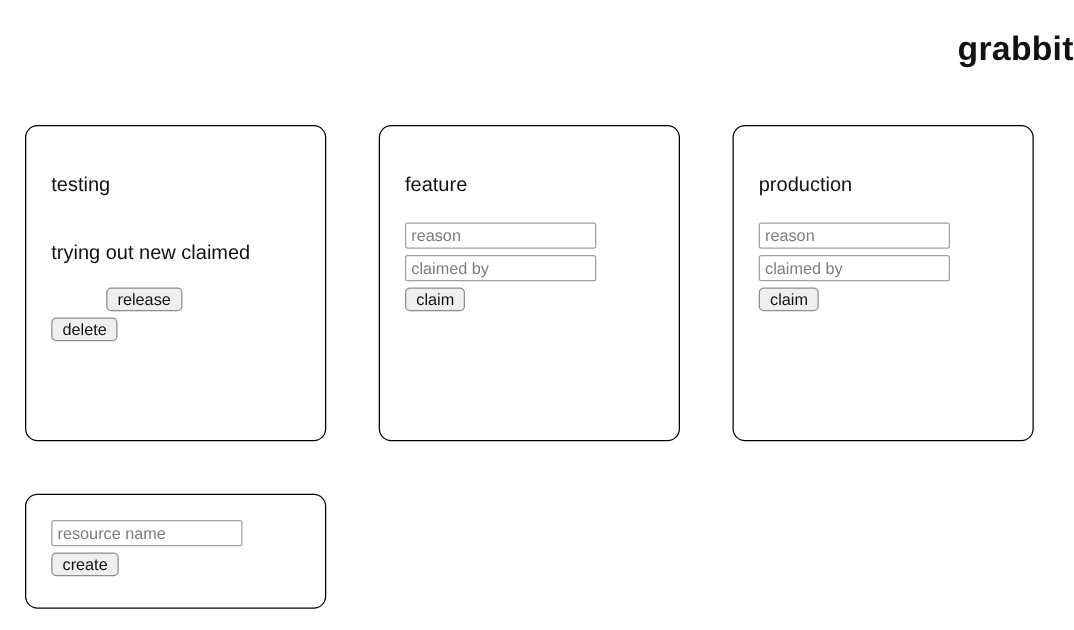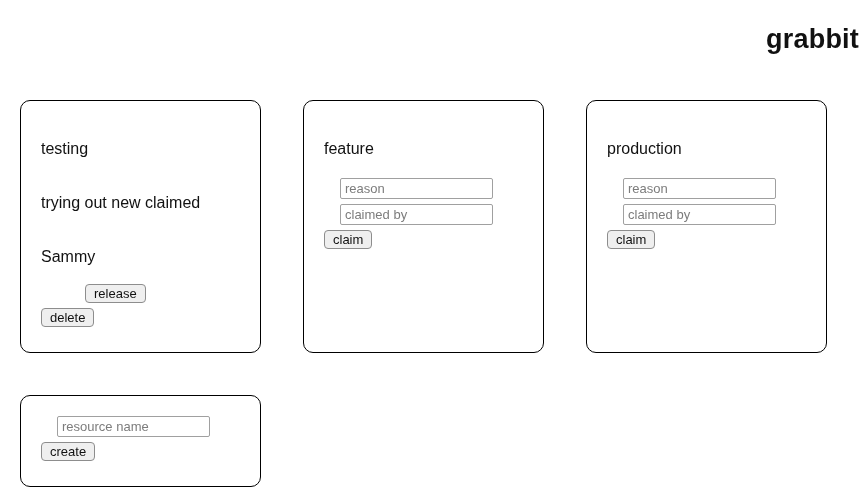--- a/index.html
+++ b/index.html
@@ -47,21 +47,21 @@
     display: block;
     box-sizing: border-box;
     width: 153px;
     height: 21px;
     border: 1px solid #a0a0a0;
     border-radius: 2px;
     padding: 2px 4px;
     font-size: 13px;
     font-family: "Liberation Sans", sans-serif;
     color: #111111;
-    margin: 0 0 5px 16px;
+    margin: 0 0 5px 0;
     background: #ffffff;
   }
   .card input[type="text"]::placeholder {
     color: #7c7c7c;
     opacity: 1;
   }
   .btn-row { margin: 0 0 5px 0; }
   .btn-row.first { margin-top: 18px; padding-left: 44px; }
   button {
     font-family: "Liberation Sans", sans-serif;
@@ -82,21 +82,20 @@
 </head>
 <body>
 
 <h1 class="app-title">grabbit</h1>
 
 <div class="cards-row">
 
   <div class="card">
     <p class="label">testing</p>
     <p class="label spaced">trying out new claimed</p>
-    <p class="label spaced">Sammy</p>
     <div class="btn-row first">
       <button>release</button>
     </div>
     <div class="btn-row">
       <button>delete</button>
     </div>
   </div>
 
   <div class="card">
     <p class="label">feature</p>

